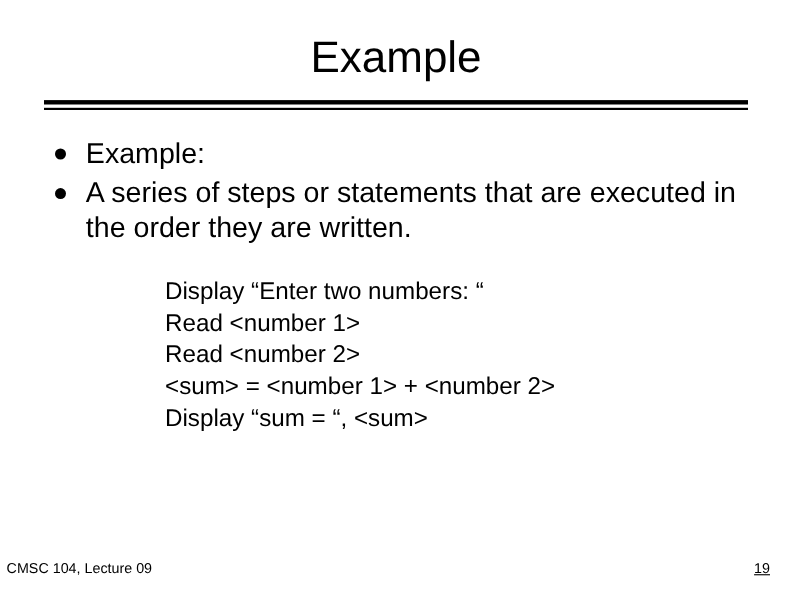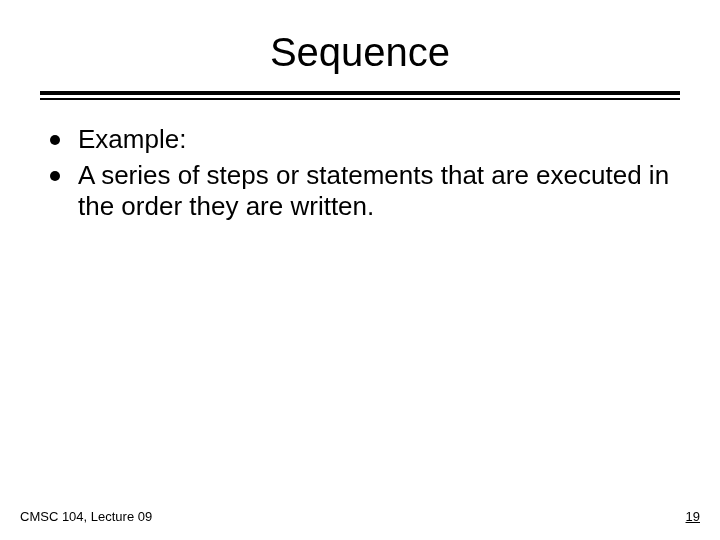--- a/index.html
+++ b/index.html
@@ -8,45 +8,52 @@
   .title { font-size: 40px; font-weight: 400; text-align: center; margin-bottom: 16px; font-family: Arial, sans-serif; }
   .rule-wrap { margin-bottom: 24px; }
   .rule1 { height: 4px; background: #000; }
   .rule2 { height: 2px; background: #000; margin-top: 3px; }
   .content { padding: 0 10px; }
   .bullets { list-style: none; margin-bottom: 28px; }
   .bullets li { position: relative; padding-left: 28px; font-size: 26px; line-height: 1.22; margin-bottom: 4px; }
   .bullets li .dot { position: absolute; left: 0; top: 11px; width: 10px; height: 10px; background: #000; border-radius: 50%; }
   .example-block { padding-left: 100px; }
   .example-block div { font-size: 22px; line-height: 1.3; }
-  .footer-left { position: absolute; left: 20px; bottom: 16px; font-size: 13px; margin-top: 48px; }
+  .footer-left { position: absolute; left: 6px; bottom: 16px; font-size: 13px; margin-top: 48px; }
   .footer-right { position: absolute; right: 20px; bottom: 16px; font-size: 13px; text-decoration: underline; }
 </style>
 </head>
 <body>
 
 <div class="slide">
 
-  <div class="title">Sequence</div>
+  <div class="title">Example</div>
 
   <div class="rule-wrap">
     <div class="rule1"></div>
     <div class="rule2"></div>
   </div>
 
   <div class="content">
     <ul class="bullets">
       <li>
         <span class="dot"></span>
         <span>Example:</span>
       </li>
       <li>
         <span class="dot"></span>
         <span>A series of steps or statements that are executed in the order they are written.</span>
       </li>
     </ul>
 
+    <div class="example-block">
+      <div>Display “Enter two numbers:  “</div>
+      <div>Read &lt;number 1&gt;</div>
+      <div>Read &lt;number 2&gt;</div>
+      <div>&lt;sum&gt; = &lt;number 1&gt; + &lt;number 2&gt;</div>
+      <div>Display “sum = “, &lt;sum&gt;</div>
+    </div>
   </div>
 
   <div class="footer-left">CMSC 104, Lecture 09</div>
   <div class="footer-right">19</div>
 
 </div>
 
 </body></html>

